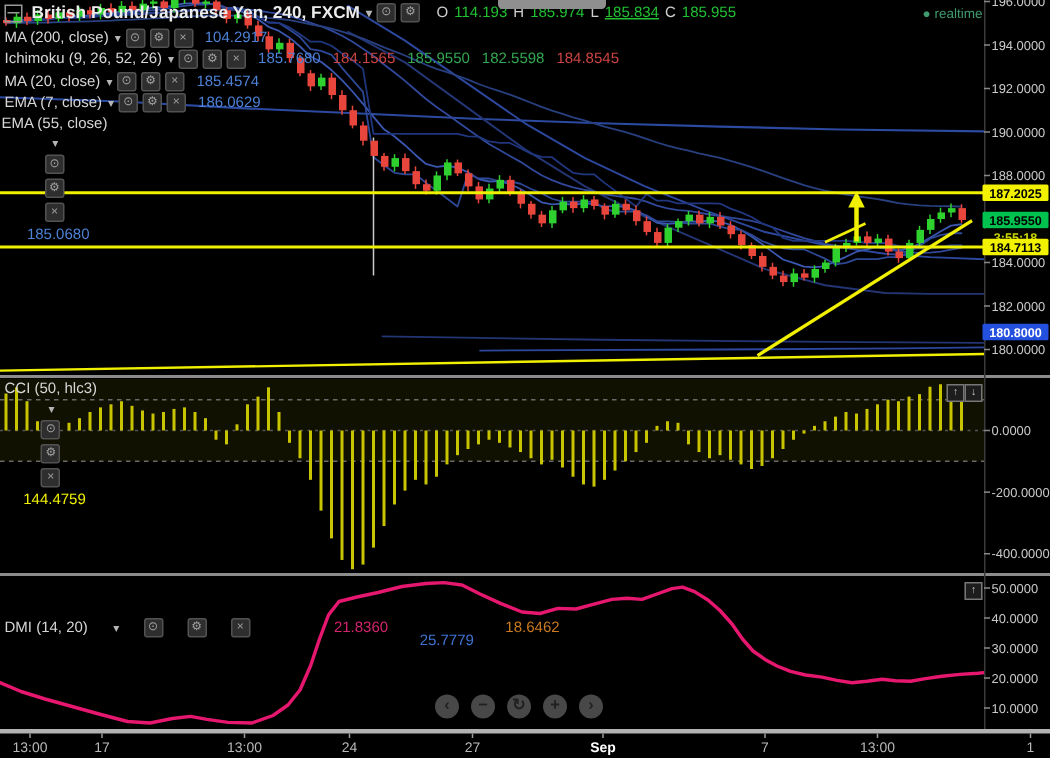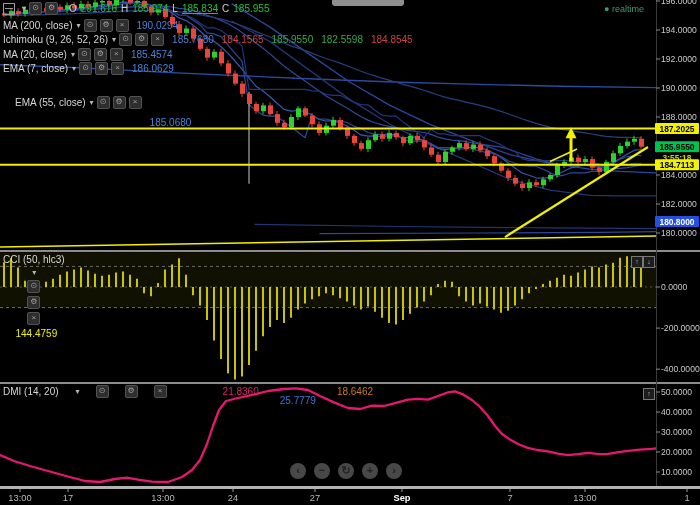--- a/index.html
+++ b/index.html
@@ -420,42 +420,43 @@
     <rect x="656" y="0" width="44" height="486" fill="transparent"></rect>
     <rect x="0" y="489" width="700" height="16" fill="transparent"></rect>
   </svg>
 
 <div class="overlay">
 
   <div class="lrow title-row" style="left:3px;top:2px;">
     <span class="chart-icon">
         <i></i>
       </span>
+    <span>British Pound/Japanese Yen, 240, FXCM</span>
     <span class="caret">▾</span>
     <span class="ibtn">⊙</span>
     <span class="ibtn">⚙</span>
     <span class="ohlc">
       <span class="k">O</span>
-        <span class="v g" style="color: rgb(34, 193, 51);">291.616</span>
+        <span class="v g" style="color: rgb(34, 193, 51);">114.193</span>
       <span class="k">H</span>
         <span class="v g" style="color: rgb(34, 193, 51);">185.974</span>
       <span class="k">L</span>
         <span class="v g" style="color: rgb(34, 193, 51); text-decoration: underline;">185.834</span>
       <span class="k">C</span>
         <span class="v g" style="color: rgb(34, 193, 51);">185.955</span>
     </span>
   </div>
 
   <div class="lrow" style="left:3px;top:19px;">
     <span>MA (200, close)</span>
     <span class="caret">▾</span>
     <span class="ibtn">⊙</span>
     <span class="ibtn">⚙</span>
     <span class="ibtn">×</span>
-    <span class="lval cblue" style="color: rgb(77, 130, 214);">190.0294</span>
+    <span class="lval cblue" style="color: rgb(77, 130, 214);">104.2917</span>
   </div>
 
   <div class="lrow" style="left:3px;top:33px;">
     <span>Ichimoku (9, 26, 52, 26)</span>
     <span class="caret">▾</span>
     <span class="ibtn">⊙</span>
     <span class="ibtn">⚙</span>
     <span class="ibtn">×</span>
     <span class="lval cblue" style="color: rgb(77, 130, 214);">185.7680</span>
     <span class="lval cred" style="color: rgb(204, 68, 68);">184.1565</span>
@@ -475,50 +476,50 @@
 
   <div class="lrow" style="left:3px;top:62px;">
     <span>EMA (7, close)</span>
     <span class="caret">▾</span>
     <span class="ibtn">⊙</span>
     <span class="ibtn">⚙</span>
     <span class="ibtn">×</span>
     <span class="lval cblue" style="color: rgb(77, 130, 214);">186.0629</span>
   </div>
 
-  <div class="lrow" style="left:15px;top:77px;">
+  <div class="lrow" style="left:1px;top:77px;flex-direction:column;">
     <span>EMA (55, close)</span>
     <span class="caret">▾</span>
     <span class="ibtn">⊙</span>
     <span class="ibtn">⚙</span>
     <span class="ibtn">×</span>
-    <span class="lval cblue" style="color: rgb(77, 130, 214); margin-top: 40px;">185.0680</span>
+    <span class="lval cblue" style="color: rgb(77, 130, 214);">185.0680</span>
   </div>
 
   <div class="lrow" style="left:3px;top:254px;flex-direction:column;">
     <span>CCI (50, hlc3)</span>
     <span class="caret">▾</span>
     <span class="ibtn">⊙</span>
     <span class="ibtn">⚙</span>
     <span class="ibtn">×</span>
     <span class="lval cyellow" style="color: rgb(240, 240, 0);">144.4759</span>
   </div>
 
-  <div class="lrow" style="left:3px;top:376px;gap:16px;">
+  <div class="lrow" style="left:3px;top:403px;gap:16px;">
     <span>DMI (14, 20)</span>
     <span class="caret">▾</span>
     <span class="ibtn">⊙</span>
     <span class="ibtn">⚙</span>
     <span class="ibtn">×</span>
     <span class="lval cpink" style="color: rgb(212, 36, 110); margin-left: 40px;">21.8360</span>
     <span class="lval cdblue" style="color: rgb(63, 116, 212); margin-top: 19px;">25.7779</span>
     <span class="lval corange" style="color: rgb(204, 122, 31);">18.6462</span>
   </div>
 
-  <div class="realtime" style="right: 56px; color: rgb(63, 155, 110);">
+  <div class="realtime" style="right: 45px; color: rgb(63, 155, 110);">
     <span>●</span>
     <span>realtime</span>
   </div>
 
   <div class="topbar" style="left:332px;width:72px;"></div>
 
   <div class="navbtns" style="left:290px;top:463px;">
     <div class="navbtn">‹</div>
     <div class="navbtn">−</div>
     <div class="navbtn">↻</div>

